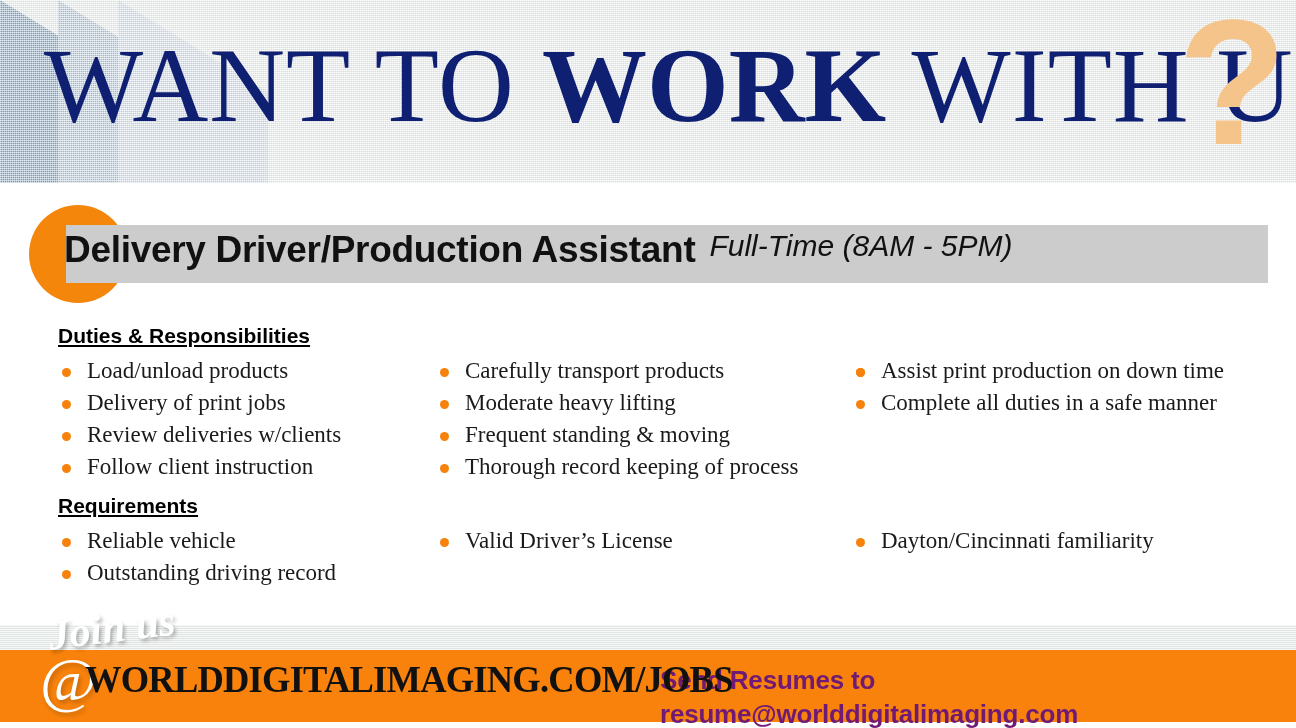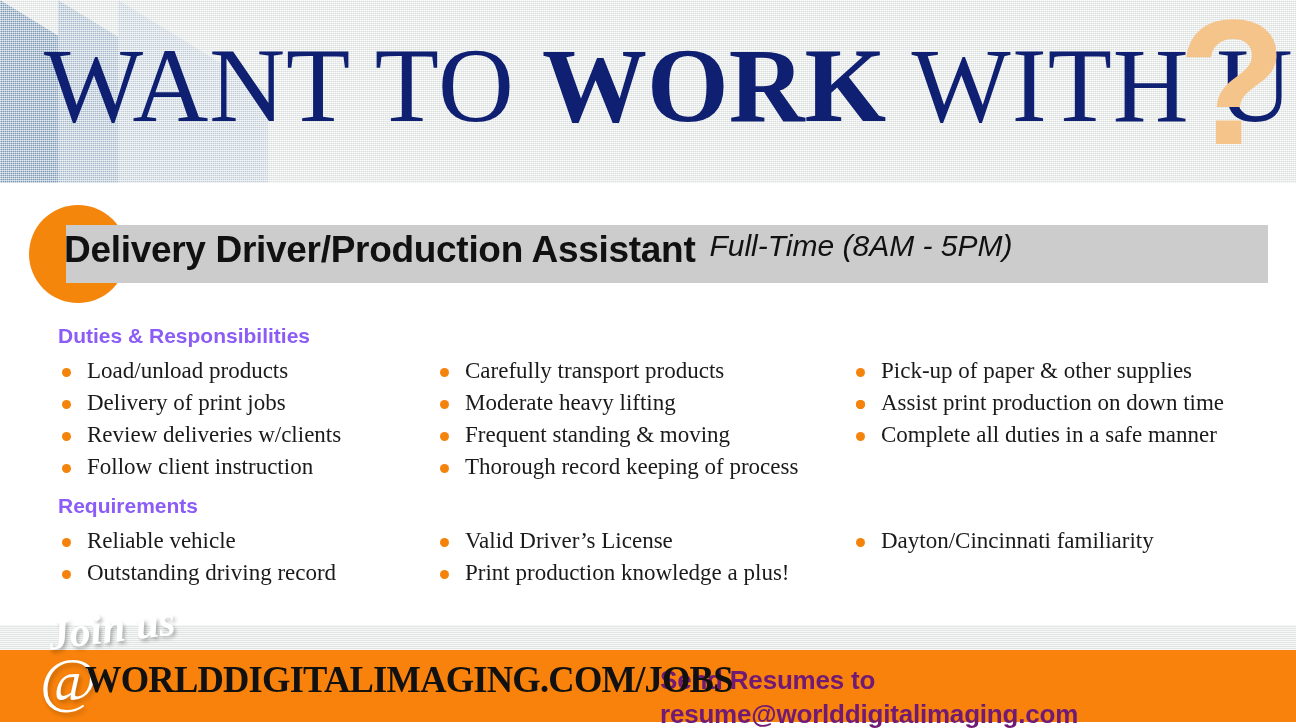--- a/index.html
+++ b/index.html
@@ -57,21 +57,21 @@
   }
   .job-title{
     font-size:37px;font-weight:bold;color:#111111;letter-spacing:-0.3px;
   }
   .job-schedule{
     font-size:30px;font-style:italic;color:#111111;margin-left:14px;
   }
 
   
   .section-head{
-    position:absolute;font-size:21px;font-weight:bold;color:#8b5cf6;
+    position:absolute;font-size:21px;font-weight:bold;color:#000000;text-decoration:underline;
   }
   .duties-head{left:58px;top:324px;}
   .reqs-head{left:58px;top:494px;}
 
   .col{position:absolute;}
   .c1{left:58px;}
   .c2{left:436px;}
   .c3{left:852px;}
   .duties-top{top:355px;}
   .reqs-top{top:525px;}
@@ -164,40 +164,38 @@
   <ul class="blist">
     <li><span class="dot"></span><span>Carefully transport products</span></li>
     <li><span class="dot"></span><span>Moderate heavy lifting</span></li>
     <li><span class="dot"></span><span>Frequent standing &amp; moving</span></li>
     <li><span class="dot"></span><span>Thorough record keeping of process</span></li>
   </ul>
 </div>
 
 <div class="col c3 duties-top">
   <ul class="blist">
-    <li><span class="dot"></span><span>Pick-up of paper &amp; other supplies</span></li>
     <li><span class="dot"></span></li>
     <li><span class="dot"></span><span>Assist print production on down time</span></li>
     <li><span class="dot"></span><span>Complete all duties in a safe manner</span></li>
   </ul>
 </div>
 
 <div class="section-head reqs-head">Requirements</div>
 
 <div class="col c1 reqs-top">
   <ul class="blist">
     <li><span class="dot"></span><span>Reliable vehicle</span></li>
     <li><span class="dot"></span><span>Outstanding driving record</span></li>
   </ul>
 </div>
 
 <div class="col c2 reqs-top">
   <ul class="blist">
     <li><span class="dot"></span><span>Valid Driver’s License</span></li>
-    <li><span class="dot"></span><span>Print production knowledge a plus!</span></li>
   </ul>
 </div>
 
 <div class="col c3 reqs-top">
   <ul class="blist">
     <li><span class="dot"></span><span>Dayton/Cincinnati familiarity</span></li>
   </ul>
 </div>
 
 <div class="footer-band"></div>

